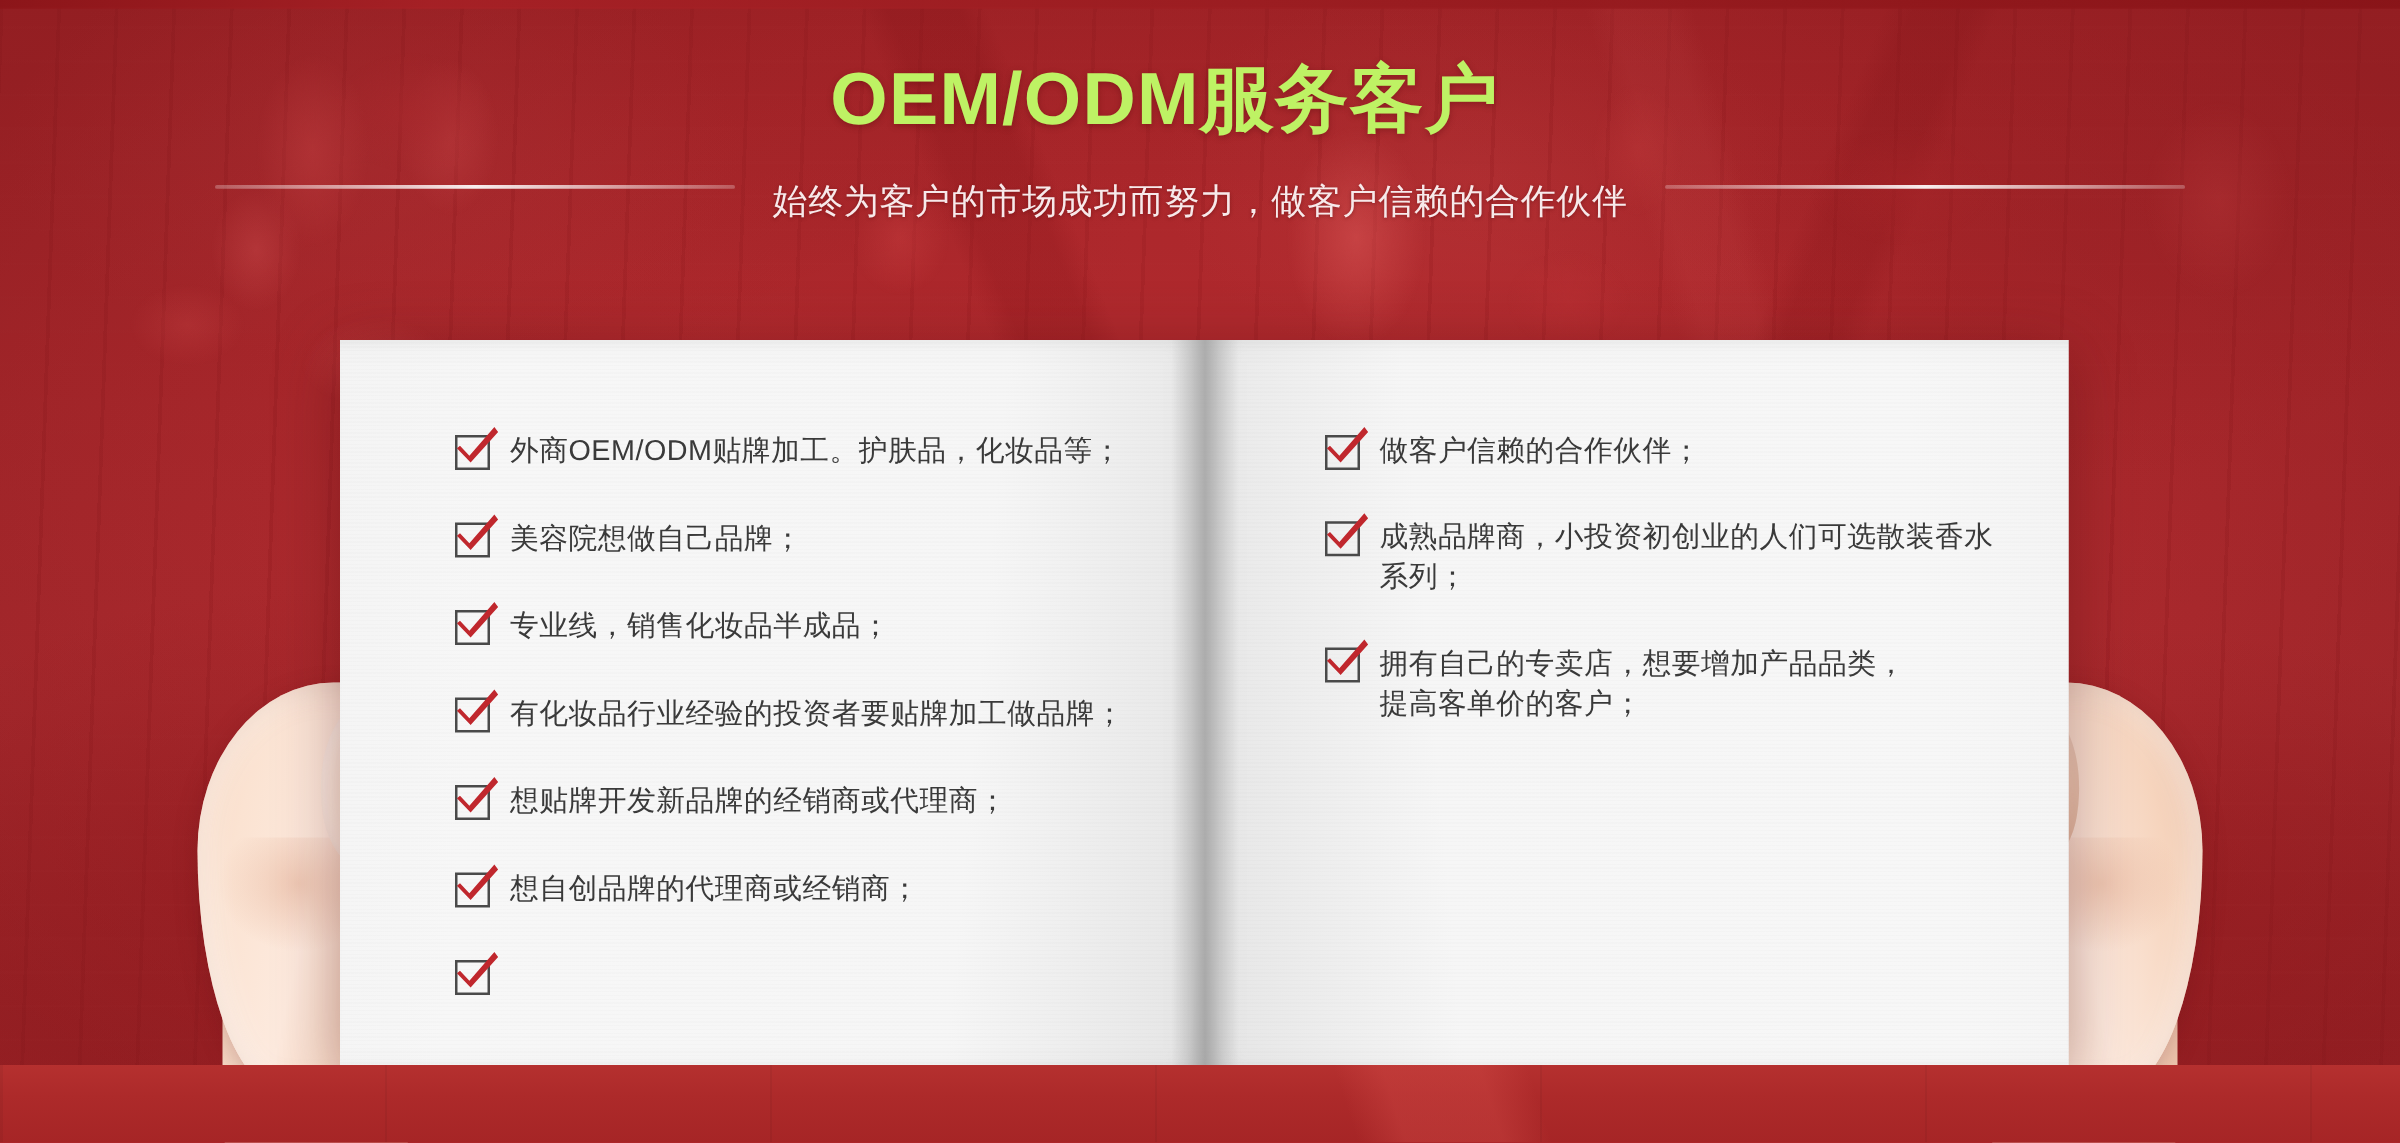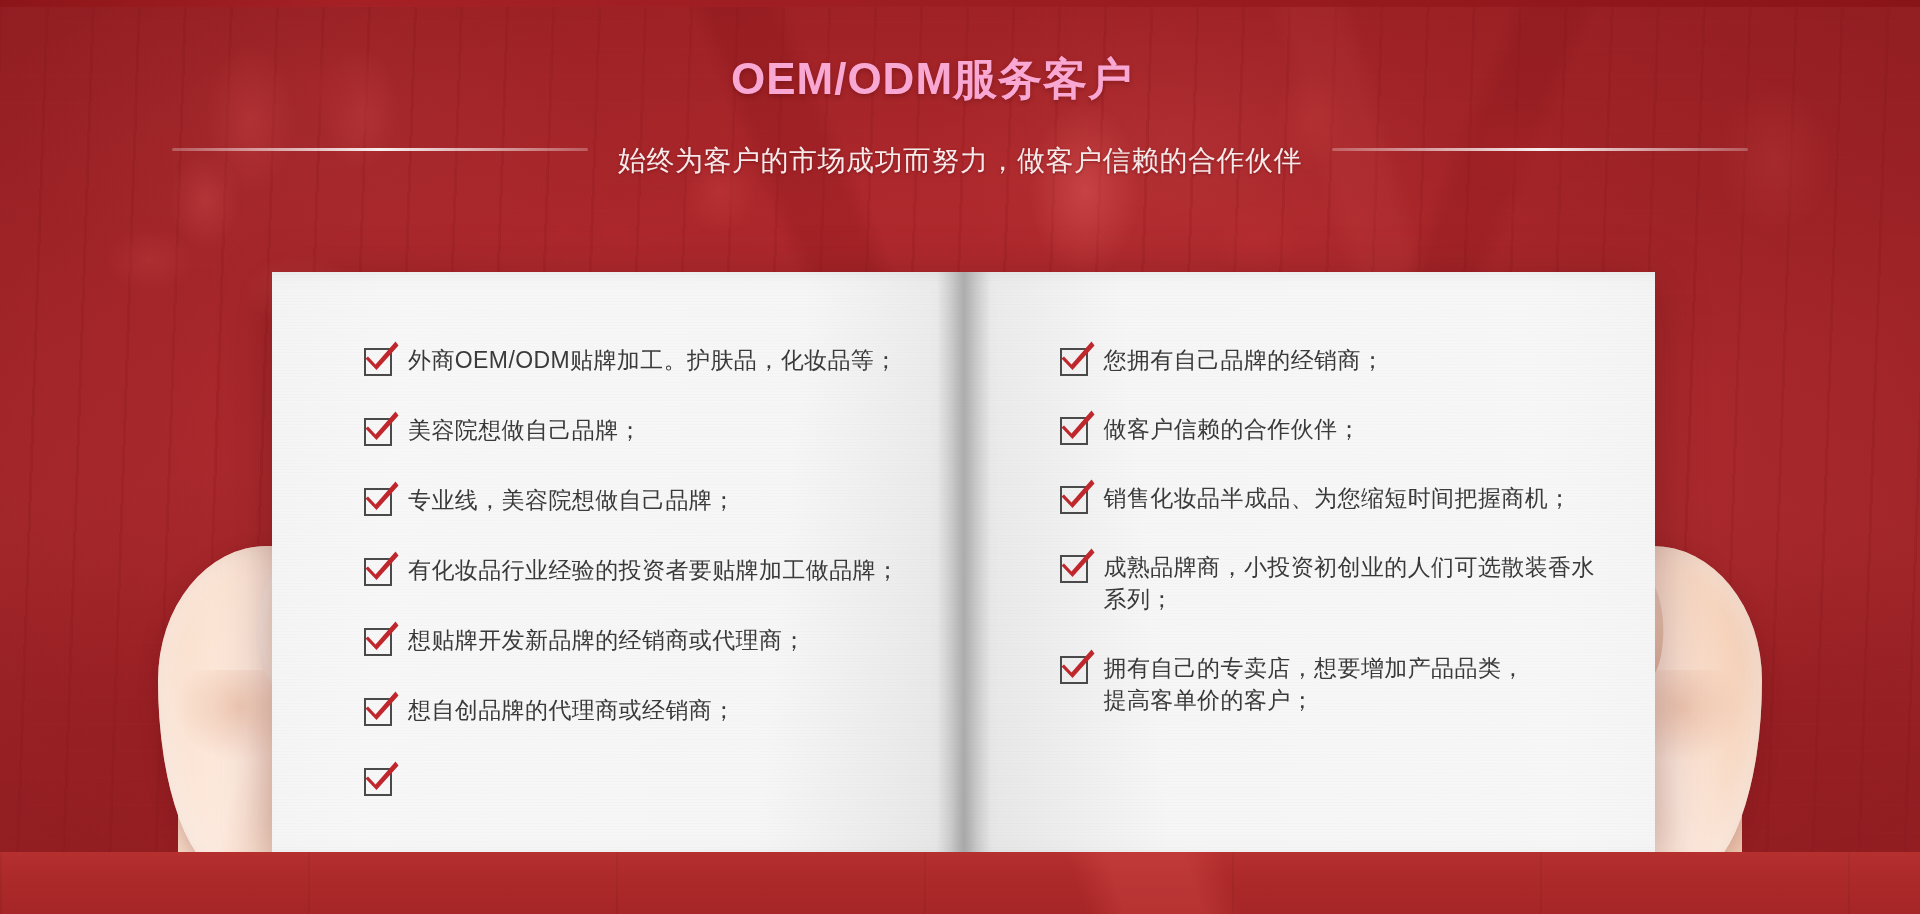--- a/index.html
+++ b/index.html
@@ -85,23 +85,23 @@
   .rule{
     position:absolute;top:106px;height:3px;
     background:linear-gradient(90deg,rgba(255,255,255,.25),rgba(255,255,255,.92),rgba(255,255,255,.25));
     border-radius:2px;
   }
   .rule.left{left:172px;width:416px;}
   .rule.right{left:1332px;width:416px;}
 
   .main-title{
     position:absolute;left:0;top:36px;width:1864px;
-    font-size:44px;line-height:86px;
+    font-size:59px;line-height:86px;
     font-weight:bold;
-    color:#f9a8d4;
+    color:#bef264;
     letter-spacing:1px;
     text-shadow:0 2px 5px rgba(80,8,12,.35);
     white-space:nowrap;
   }
   .subtitle{
     position:absolute;left:0;top:146px;width:1920px;
     font-size:28px;line-height:30px;
     color:#f7e9ea;
     letter-spacing:.5px;
     text-shadow:0 1px 3px rgba(80,8,12,.45);
@@ -321,21 +321,21 @@
             <span class="txt">美容院想做自己品牌；</span>
           </div>
           <div class="item">
             <span class="cbx">
               <span class="tick">
                 <svg width="34" height="30" viewBox="0 0 34 30" xmlns="http://www.w3.org/2000/svg">
                   <path d="M3 15.5 L10.5 23.5 L30.5 0.5 L33.5 4.5 L11.5 29 L0.5 17.5 Z" fill="#c0272d"></path>
                 </svg>
               </span>
             </span>
-            <span class="txt">专业线，美容院想做自己品牌；</span>
+            <span class="txt">专业线，销售化妆品半成品；</span>
           </div>
           <div class="item">
             <span class="cbx">
               <span class="tick">
                 <svg width="34" height="30" viewBox="0 0 34 30" xmlns="http://www.w3.org/2000/svg">
                   <path d="M3 15.5 L10.5 23.5 L30.5 0.5 L33.5 4.5 L11.5 29 L0.5 17.5 Z" fill="#c0272d"></path>
                 </svg>
               </span>
             </span>
             <span class="txt">有化妆品行业经验的投资者要贴牌加工做品牌；</span>
@@ -376,41 +376,21 @@
       <div class="paper-grain"></div>
       <div class="list col-right" id="right-list">
           <div class="item">
             <span class="cbx">
               <span class="tick">
                 <svg width="34" height="30" viewBox="0 0 34 30" xmlns="http://www.w3.org/2000/svg">
                   <path d="M3 15.5 L10.5 23.5 L30.5 0.5 L33.5 4.5 L11.5 29 L0.5 17.5 Z" fill="#c0272d"></path>
                 </svg>
               </span>
             </span>
-            <span class="txt">您拥有自己品牌的经销商；</span>
-          </div>
-          <div class="item">
-            <span class="cbx">
-              <span class="tick">
-                <svg width="34" height="30" viewBox="0 0 34 30" xmlns="http://www.w3.org/2000/svg">
-                  <path d="M3 15.5 L10.5 23.5 L30.5 0.5 L33.5 4.5 L11.5 29 L0.5 17.5 Z" fill="#c0272d"></path>
-                </svg>
-              </span>
-            </span>
             <span class="txt">做客户信赖的合作伙伴；</span>
-          </div>
-          <div class="item">
-            <span class="cbx">
-              <span class="tick">
-                <svg width="34" height="30" viewBox="0 0 34 30" xmlns="http://www.w3.org/2000/svg">
-                  <path d="M3 15.5 L10.5 23.5 L30.5 0.5 L33.5 4.5 L11.5 29 L0.5 17.5 Z" fill="#c0272d"></path>
-                </svg>
-              </span>
-            </span>
-            <span class="txt">销售化妆品半成品、为您缩短时间把握商机；</span>
           </div>
           <div class="item">
             <span class="cbx">
               <span class="tick">
                 <svg width="34" height="30" viewBox="0 0 34 30" xmlns="http://www.w3.org/2000/svg">
                   <path d="M3 15.5 L10.5 23.5 L30.5 0.5 L33.5 4.5 L11.5 29 L0.5 17.5 Z" fill="#c0272d"></path>
                 </svg>
               </span>
             </span>
             <span class="txt">成熟品牌商，小投资初创业的人们可选散装香水系列；</span>

